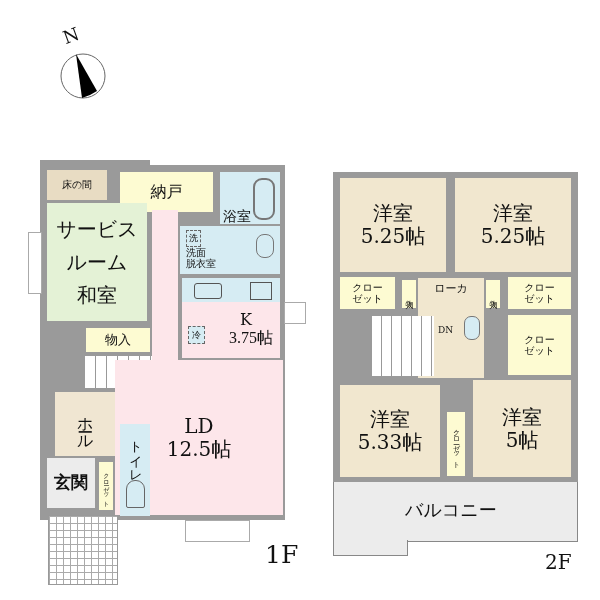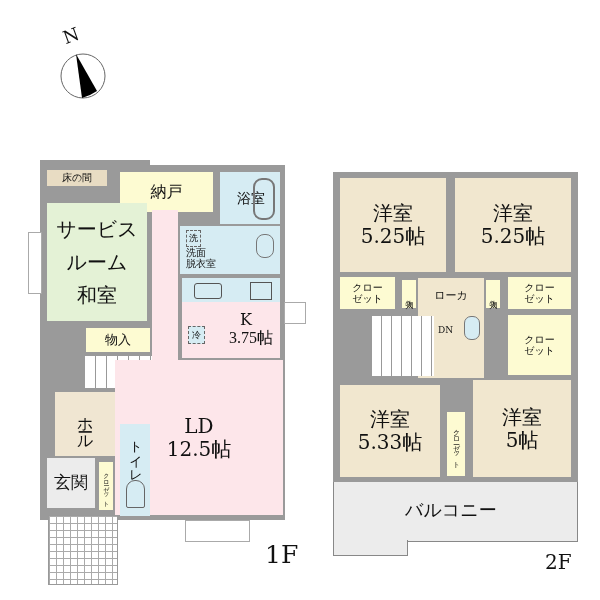--- a/index.html
+++ b/index.html
@@ -23,29 +23,29 @@
     <circle cx="25" cy="25" r="22" fill="none" stroke="#666" stroke-width="1"></circle>
     <polygon points="18,3 39,40 32,44 24,47" fill="#000"></polygon>
   </svg>
 </div>
 
 <div class="abs" style="left:0;top:0;width:320px;height:600px;">
 
   <div class="abs wall" style="left:40px;top:165px;width:245px;height:355px;"></div>
   <div class="abs wall" style="left:40px;top:160px;width:110px;height:10px;"></div>
 
-  <div class="room" style="left:47px;top:170px;width:60px;height:16px;background:#e8dcc3;">
+  <div class="room" style="left:47px;top:170px;width:60px;height:30px;background:#e8dcc3;">
     <span class="sm">床の間</span>
   </div>
 
   <div class="room" style="left:120px;top:172px;width:93px;height:40px;background:#fdfbd2;">
     <span class="md">納戸</span>
   </div>
 
-  <div class="room" style="left:220px;top:172px;width:60px;height:52px;background:#d6ecf3;align-items:flex-start;padding-left:17px;">
+  <div class="room" style="left:220px;top:172px;width:60px;height:52px;background:#d6ecf3;align-items:flex-start;padding-left:3px;justify-content:flex-end;">
     <span class="md" style="font-size:14px;">浴室</span>
     <div style="position:absolute;right:5px;top:6px;width:18px;height:38px;border:2px solid #777;border-radius:9px;"></div>
   </div>
 
   <div class="room" style="left:47px;top:203px;width:100px;height:118px;background:#e4f2d6;gap:10px;">
     <span class="lg">サービス</span>
     <span class="lg">ルーム</span>
     <span class="lg">和室</span>
   </div>
   <div class="win" style="left:28px;top:232px;width:14px;height:62px;"></div>
@@ -82,21 +82,21 @@
     <span class="lg">12.5帖</span>
   </div>
   <div class="room" style="left:152px;top:210px;width:26px;height:150px;background:#fde6ea;"></div>
 
   <div class="room" style="left:120px;top:424px;width:30px;height:92px;background:#d6ecf3;justify-content:flex-start;padding-top:8px;">
     <span class="md vt" style="font-size:13px;">トイレ</span>
     <div style="position:absolute;bottom:8px;left:6px;width:17px;height:26px;border:1px solid #666;border-radius:9px 9px 2px 2px;"></div>
   </div>
 
   <div class="room" style="left:47px;top:458px;width:48px;height:50px;background:#ececec;">
-    <span class="md" style="font-size:17px;">玄関</span>
+    <span class="md" style="font-size:17px;font-weight:bold;">玄関</span>
   </div>
   <div class="room" style="left:99px;top:462px;width:14px;height:48px;background:#fdfbd2;">
     <span class="xs vt" style="font-size:6px;">クローゼット</span>
   </div>
 
   <div class="abs" style="left:48px;top:515px;width:70px;height:70px;background:#fff;background-image:linear-gradient(#aaa 1px,transparent 1px),linear-gradient(90deg,#aaa 1px,transparent 1px);background-size:7px 7px;border:1px solid #999;"></div>
 
   <div class="win" style="left:185px;top:520px;width:65px;height:22px;"></div>
 
   <div class="win" style="left:284px;top:302px;width:22px;height:22px;"></div>
@@ -125,21 +125,21 @@
     <span class="xs vt" style="font-size:8px;">物入</span>
   </div>
   <div class="room" style="left:486px;top:280px;width:14px;height:28px;background:#fdfbd2;">
     <span class="xs vt" style="font-size:8px;">物入</span>
   </div>
   <div class="room" style="left:508px;top:277px;width:63px;height:32px;background:#fdfbd2;">
     <span class="sm">クロー</span>
     <span class="sm">ゼット</span>
   </div>
 
-  <div class="room" style="left:418px;top:278px;width:66px;height:100px;background:#f1e7cf;justify-content:flex-start;padding-top:12px;">
+  <div class="room" style="left:418px;top:278px;width:66px;height:100px;background:#f1e7cf;justify-content:flex-start;padding-top:5px;">
     <span class="sm" style="font-size:11px;">ローカ</span>
     <div style="position:absolute;right:4px;top:38px;width:14px;height:22px;background:#d6ecf3;border:1px solid #777;border-radius:7px;"></div>
   </div>
 
   <div class="abs" style="left:372px;top:316px;width:62px;height:60px;background:#fff;background-image:repeating-linear-gradient(90deg,#fff 0 9px,#999 9px 10px);"></div>
   <span class="abs" style="left:438px;top:325px;font-size:9px;">DN</span>
 
   <div class="room" style="left:508px;top:315px;width:63px;height:60px;background:#fdfbd2;">
     <span class="sm">クロー</span>
     <span class="sm">ゼット</span>

